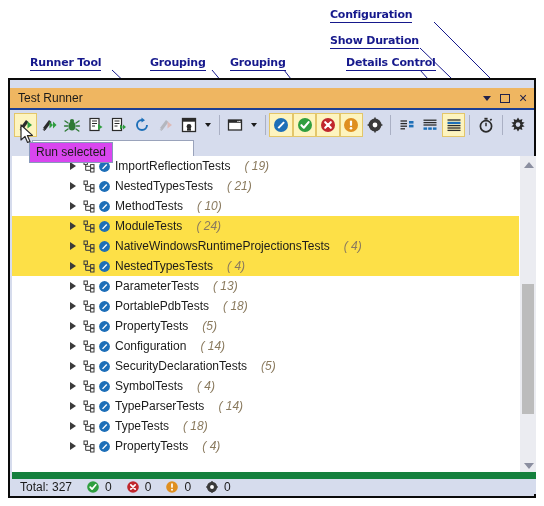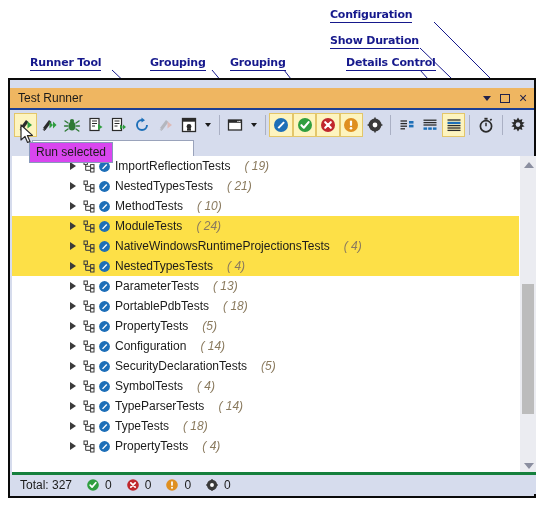--- a/index.html
+++ b/index.html
@@ -141,26 +141,26 @@
   .sb-up { width:0;height:0;border-left:5px solid transparent;border-right:5px solid transparent;border-bottom:6px solid #8b8fa0; }
   .sb-dn { width:0;height:0;border-left:5px solid transparent;border-right:5px solid transparent;border-top:6px solid #8b8fa0; }
   .sb-thumb { position:absolute; left:2px; right:2px; top:128px; height:130px; background:#bcbcbc; }
 
   
   .statusbar {
     position: absolute;
     left: 2px; bottom: 2px;
     width: 524px; height: 22px;
     background: #d6dced;
-    display: flex; align-items: center;
+    display: flex; align-items: flex-end;
     padding-left: 8px;
     box-sizing: border-box;
     font-size: 12px;
     color: #1b1b1b;
-    border-top: 3px solid #15803d;
+    border-top: 7px solid #15803d;
   }
   .st-item { display:flex; align-items:center; margin-left: 14px; }
   .st-item .lbl { margin-left: 5px; }
   .st-total { }
 
   
   .tooltip {
     position: absolute;
     left: 29px; top: 142px;
     background: #d946ef;

